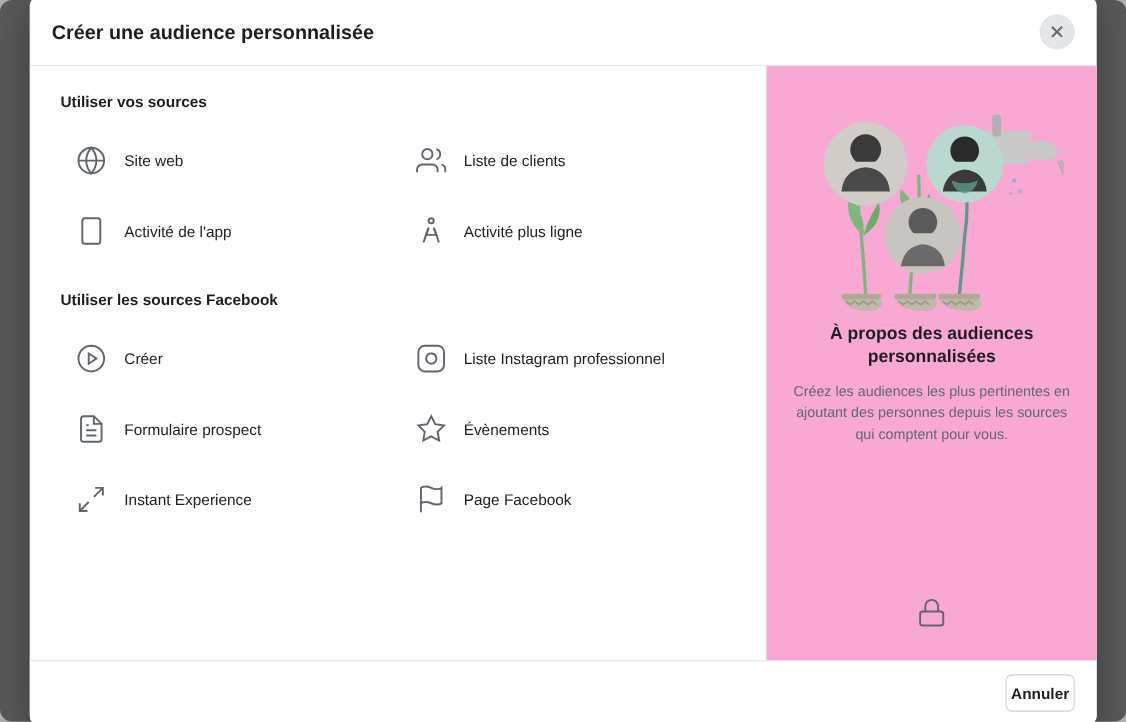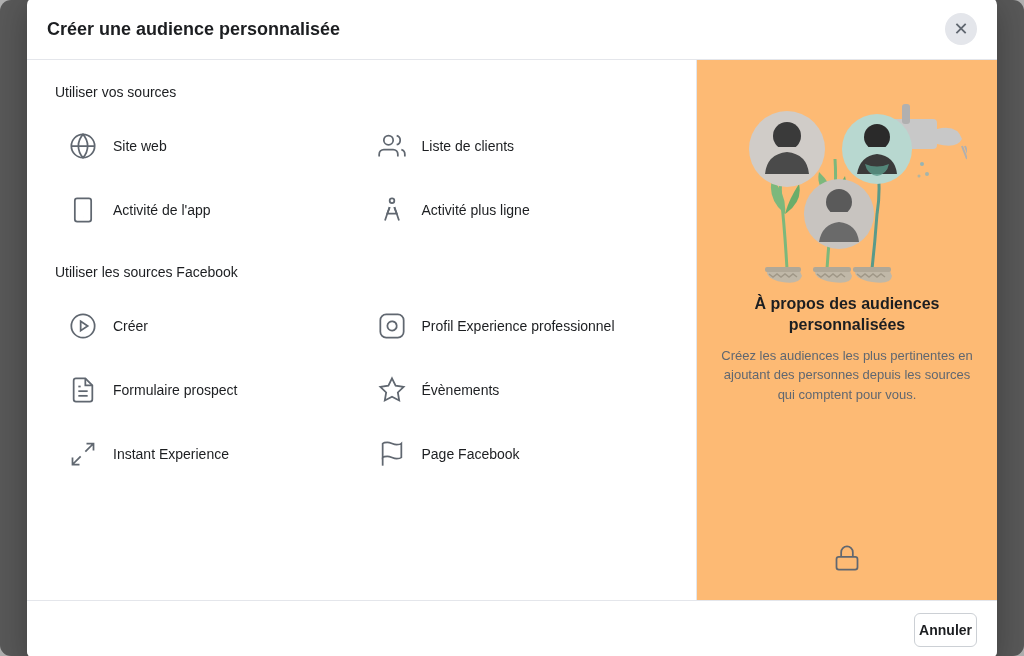--- a/index.html
+++ b/index.html
@@ -73,26 +73,26 @@
       border-right: 1px solid #e4e6eb;
       overflow-y: auto;
     }
 
     .right-panel {
       width: 300px;
       padding: 24px 20px;
       display: flex;
       flex-direction: column;
       align-items: center;
-      background: #fdba74;
+      background: #f9a8d4;
     }
 
     .section-title {
       font-size: 14px;
-      font-weight: 400;
+      font-weight: 700;
       color: #1c1e21;
       margin-bottom: 16px;
     }
 
     .options-grid {
       display: grid;
       grid-template-columns: 1fr 1fr;
       gap: 4px 4px;
       margin-bottom: 24px;
     }
@@ -258,21 +258,21 @@
           </div>
 
           <div class="option-item">
             <div class="option-icon">
               <svg viewBox="0 0 24 24">
                   <rect x="2" y="2" width="20" height="20" rx="5" ry="5"></rect>
                   <path d="M16 11.37A4 4 0 1 1 12.63 8 4 4 0 0 1 16 11.37z"></path>
                   <line x1="17.5" y1="6.5" x2="17.51" y2="6.5"></line>
                 </svg>
             </div>
-            <span class="option-label">Profil Experience professionnel</span>
+            <span class="option-label">Liste Instagram professionnel</span>
           </div>
 
           <div class="option-item">
             <div class="option-icon">
               <svg viewBox="0 0 24 24">
                   <path d="M14 2H6a2 2 0 0 0-2 2v16a2 2 0 0 0 2 2h12a2 2 0 0 0 2-2V8z"></path>
                   <polyline points="14 2 14 8 20 8"></polyline>
                   <line x1="16" y1="13" x2="8" y2="13"></line>
                   <line x1="16" y1="17" x2="8" y2="17"></line>
                   <polyline points="10 9 9 9 8 9"></polyline>

